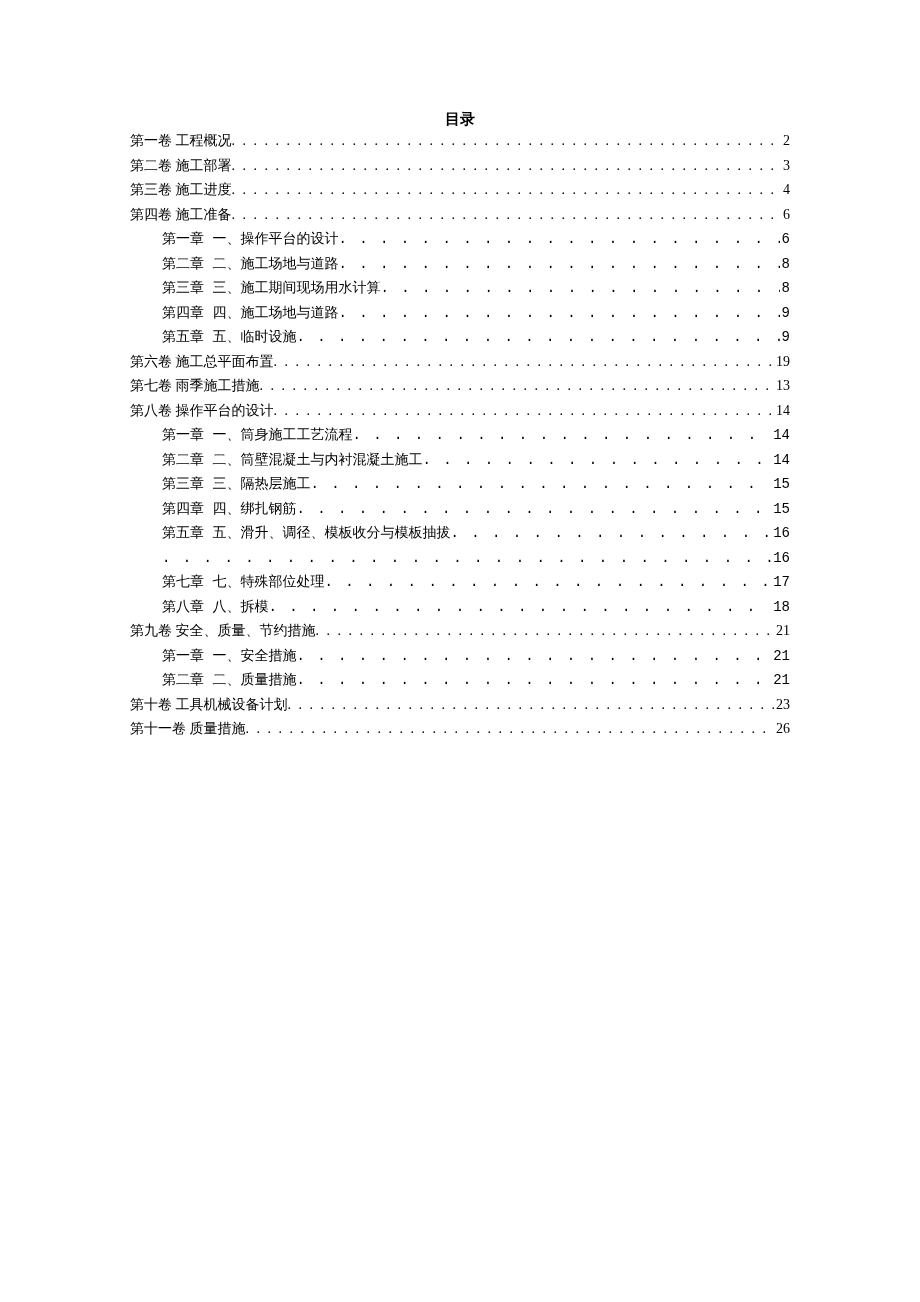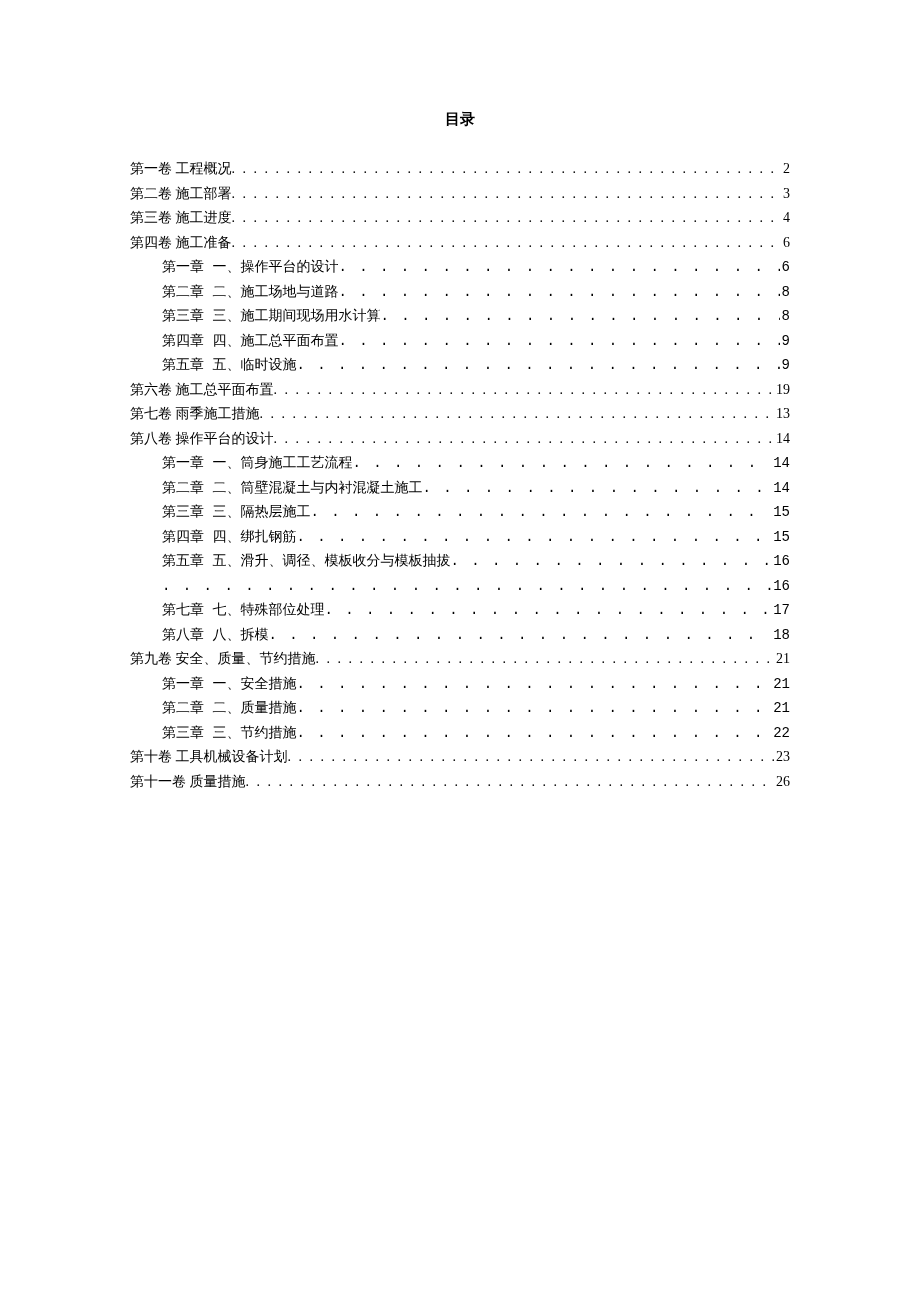--- a/index.html
+++ b/index.html
@@ -13,21 +13,21 @@
       background: #ffffff;
       font-family: "SimSun", "宋体", serif;
       font-size: 14px;
       color: #000;
       padding: 110px 130px 0 130px;
     }
     .title {
       text-align: center;
       font-weight: bold;
       font-size: 15px;
-      margin-bottom: 28px;
+      margin-bottom: 0;
     }
     .toc-line {
       display: flex;
       align-items: flex-start;
       line-height: 24.5px;
       white-space: nowrap;
     }
     .toc-line.indent {
       padding-left: 32px;
       font-family: Liberation Mono, monospace;
@@ -83,21 +83,21 @@
       <span class="toc-label">第二章 二、施工场地与道路</span>
       <span class="toc-dots"></span>
       <span class="toc-page">8</span>
     </div>
     <div class="toc-line indent">
       <span class="toc-label">第三章 三、施工期间现场用水计算</span>
       <span class="toc-dots"></span>
       <span class="toc-page">8</span>
     </div>
     <div class="toc-line indent">
-      <span class="toc-label">第四章 四、施工总平面布置</span>
+      <span class="toc-label">第四章 四、施工场地与道路</span>
       <span class="toc-dots"></span>
       <span class="toc-page">9</span>
     </div>
     <div class="toc-line indent">
       <span class="toc-label">第五章 五、临时设施</span>
       <span class="toc-dots"></span>
       <span class="toc-page">9</span>
     </div>
     <div class="toc-line">
       <span class="toc-label">第六卷 施工总平面布置</span>
@@ -161,25 +161,20 @@
     <div class="toc-line indent">
       <span class="toc-label">第一章 一、安全措施</span>
       <span class="toc-dots"></span>
       <span class="toc-page">21</span>
     </div>
     <div class="toc-line indent">
       <span class="toc-label">第二章 二、质量措施</span>
       <span class="toc-dots"></span>
       <span class="toc-page">21</span>
     </div>
-    <div class="toc-line indent">
-      <span class="toc-label">第三章 三、节约措施</span>
-      <span class="toc-dots"></span>
-      <span class="toc-page">22</span>
-    </div>
     <div class="toc-line">
       <span class="toc-label">第十卷 工具机械设备计划</span>
       <span class="toc-dots"></span>
       <span class="toc-page">23</span>
     </div>
     <div class="toc-line">
       <span class="toc-label">第十一卷 质量措施</span>
       <span class="toc-dots"></span>
       <span class="toc-page">26</span>
     </div>

